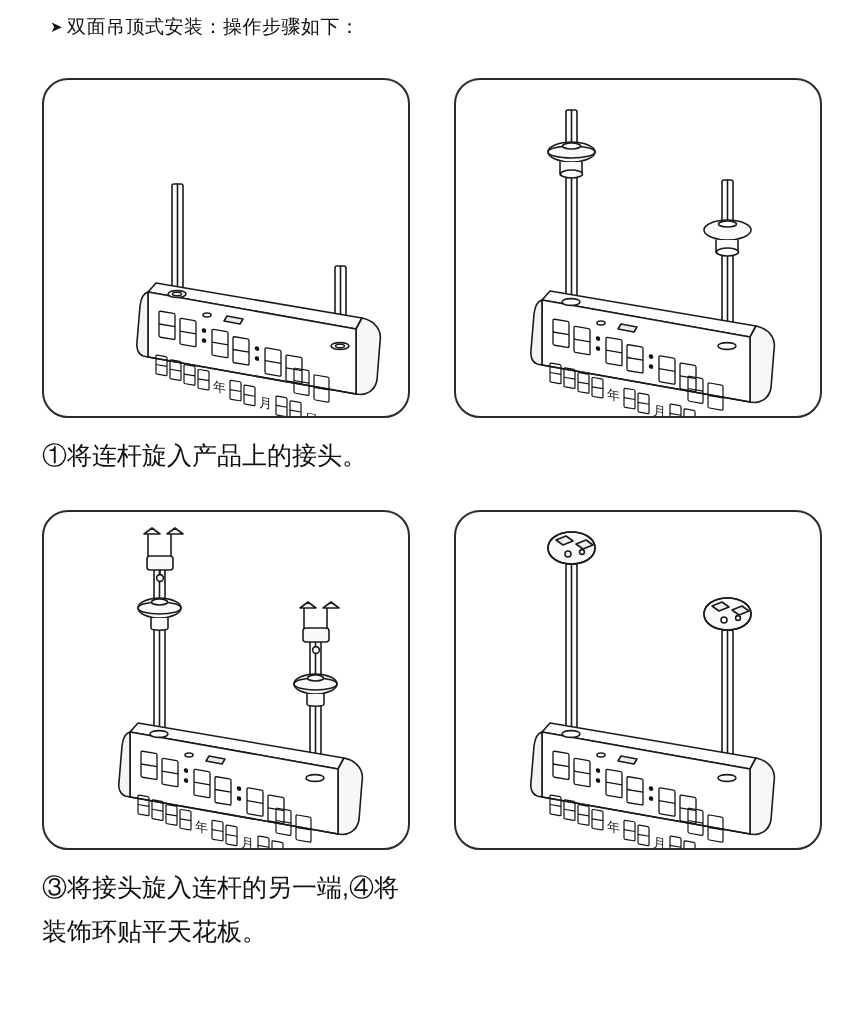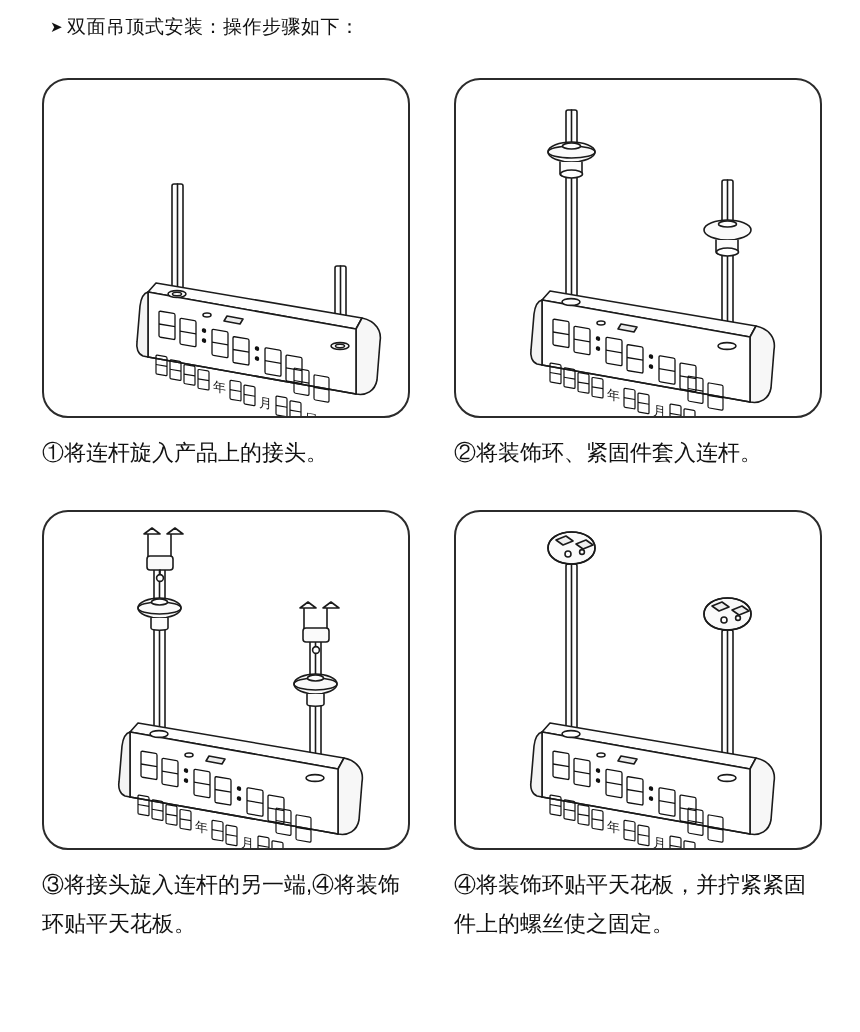--- a/index.html
+++ b/index.html
@@ -56,21 +56,21 @@
     height: 340px;
     border: 2px solid #2b2b2b;
     border-radius: 26px;
     box-sizing: border-box;
     position: relative;
     background: #fff;
     overflow: hidden;
   }
   .caption {
     margin-top: 16px;
-    font-size: 22px;
+    font-size: 25px;
     line-height: 1.75;
     color: #111;
   }
   svg { display: block; }
 </style>
 </head>
 <body>
 
 <div class="page">
 
@@ -250,21 +250,20 @@
                 <line x1="0" y1="12.5" x2="15" y2="12.5"></line>
               <rect x="20" y="3.4" width="15" height="25" rx="1.4"></rect>
                 <line x1="20" y1="15.9" x2="35" y2="15.9"></line>
             </g>
             <g transform="translate(235,360) skewY(9.6)">
               <text x="0" y="0" font-size="12" fill="#111" stroke="none" font-family="'Liberation Sans',sans-serif">星期日</text>
             </g>
           </g>
         </svg>
       </div>
-      <div class="caption">②将装饰环、紧固件套入连杆。</div>
     </div>
 
     <div class="cell c2">
       <div class="figbox">
         <svg viewBox="0 0 368 340" width="368" height="340">
           <g fill="none" stroke="#1b1b1b" stroke-width="1.6" stroke-linejoin="round" stroke-linecap="round">
 
             <rect x="110" y="56" width="11" height="166" rx="2" fill="#fff"></rect>
             <line x1="115.5" y1="56" x2="115.5" y2="222"></line>
 
@@ -445,17 +444,16 @@
                 <line x1="0" y1="12.5" x2="15" y2="12.5"></line>
               <rect x="20" y="3.4" width="15" height="25" rx="1.4"></rect>
                 <line x1="20" y1="15.9" x2="35" y2="15.9"></line>
             </g>
             <g transform="translate(235,360) skewY(9.6)">
               <text x="0" y="0" font-size="12" fill="#111" stroke="none" font-family="'Liberation Sans',sans-serif">星期日</text>
             </g>
           </g>
         </svg>
       </div>
-      <div class="caption">④将装饰环贴平天花板，并拧紧紧固件上的螺丝使之固定。</div>
     </div>
 
   </div>
 </div>
 
 </body></html>

